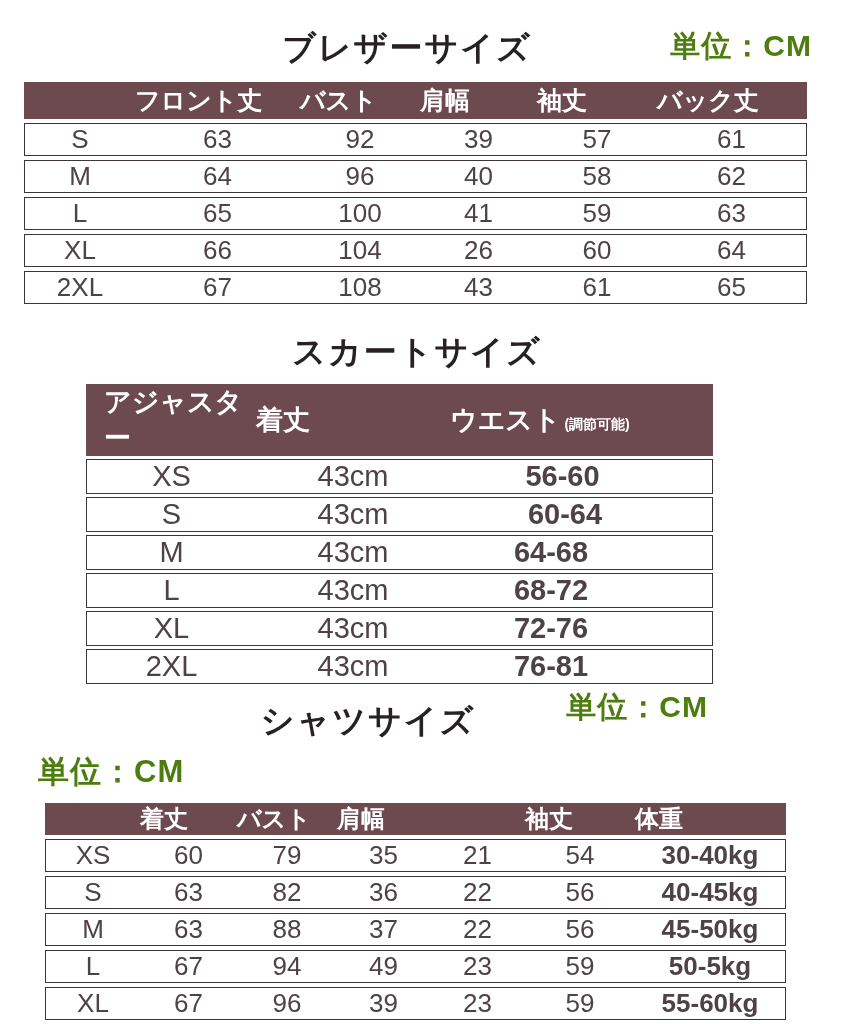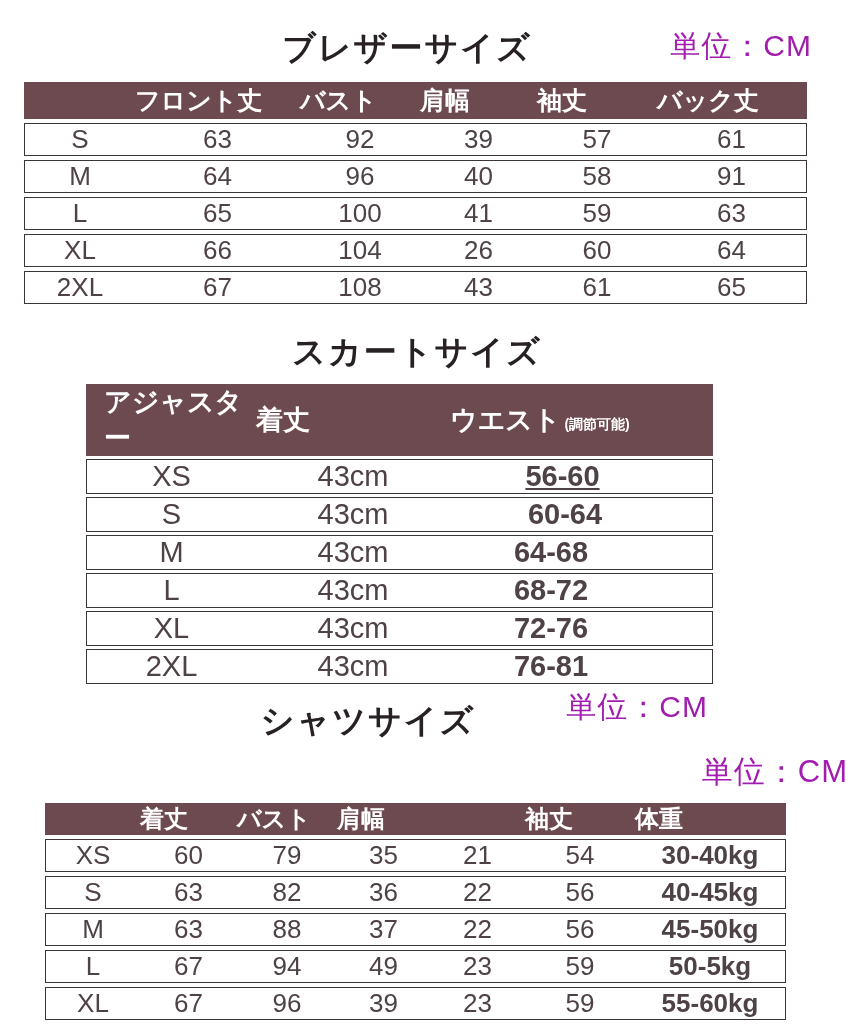--- a/index.html
+++ b/index.html
@@ -10,23 +10,22 @@
   }
   .page{position:relative;width:848px;height:1024px;}
 
   
   .sec-title{
     margin:0;text-align:center;font-weight:bold;
     font-size:33px;letter-spacing:2px;color:#282124;
   }
   .title-row{position:relative;}
   .unit{
-    font-weight:normal;font-size:30px;color:#a21caf;letter-spacing:1px;
+    font-weight:bold;font-size:30px;color:#4d7c0f;letter-spacing:1px;
     white-space:nowrap;
-    text-align:right;
   }
   .unit-blazer{position:absolute;right:36px;top:0;}
   .unit-skirt{position:absolute;right:140px;top:-12px;}
   .unit-shirt-left{margin:10px 0 0 38px;font-size:31px;}
 
   
   .sizes-table{
     border-collapse:separate;table-layout:fixed;
     border-spacing:0 4px;
   }
@@ -99,21 +98,21 @@
           <td>39</td>
           <td>57</td>
           <td>61</td>
         </tr>
         <tr>
           <td>M</td>
           <td>64</td>
           <td>96</td>
           <td>40</td>
           <td>58</td>
-          <td>91</td>
+          <td>62</td>
         </tr>
         <tr>
           <td>L</td>
           <td>65</td>
           <td>100</td>
           <td>41</td>
           <td>59</td>
           <td>63</td>
         </tr>
         <tr>
@@ -146,21 +145,21 @@
         <tr>
           <th>アジャスター</th>
           <th>着丈</th>
           <th>ウエスト<span class="hdr-note"> (調節可能)</span></th>
         </tr>
       </thead>
       <tbody>
         <tr>
           <td>XS</td>
           <td>43cm</td>
-          <td class="bold-col" style="padding-right: 37px; text-decoration: underline;">56-60</td>
+          <td class="bold-col" style="padding-right: 37px;">56-60</td>
         </tr>
         <tr>
           <td>S</td>
           <td>43cm</td>
           <td class="bold-col" style="padding-right: 32px;">60-64</td>
         </tr>
         <tr>
           <td>M</td>
           <td>43cm</td>
           <td class="bold-col" style="padding-right: 60px;">64-68</td>

